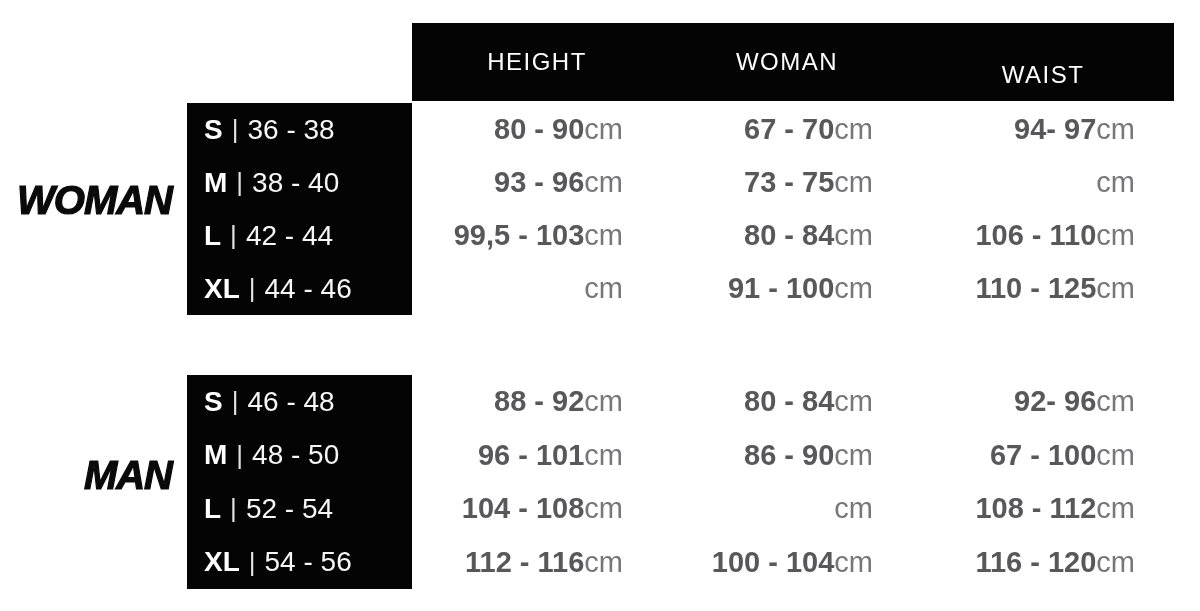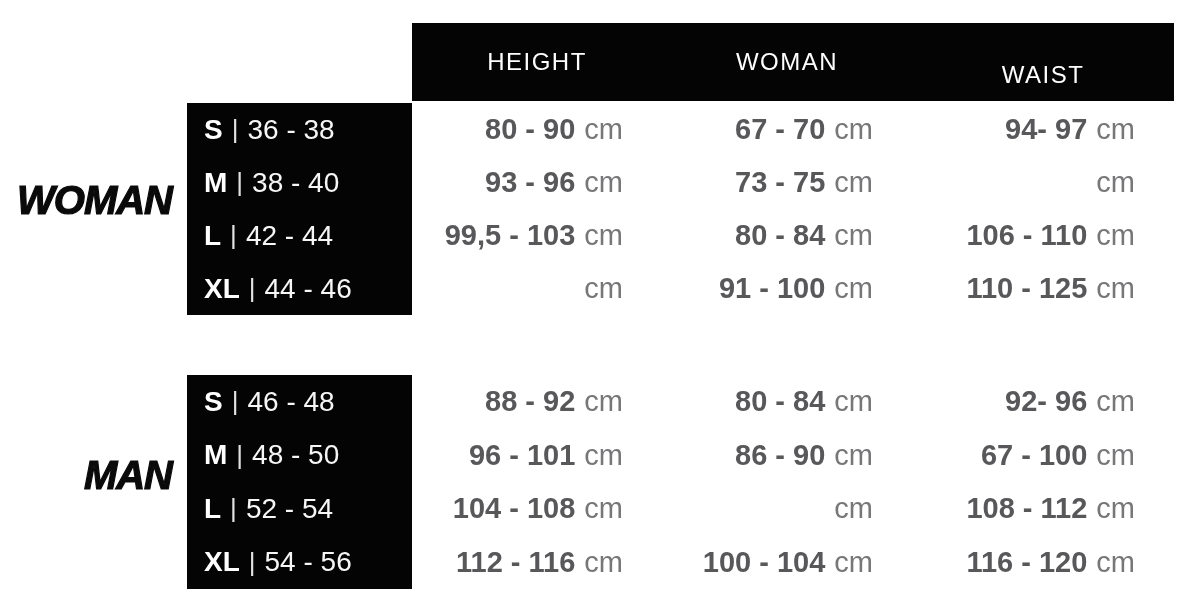--- a/index.html
+++ b/index.html
@@ -71,21 +71,21 @@
   .size-range { font-weight: 400; color: #f6f6f6; }
 
   .val-cell {
     display: flex; align-items: center; justify-content: flex-end;
     padding-right: 39px;
     font-size: 29px;
     white-space: nowrap;
     padding-left: 37px;
   }
   .num  { font-weight: 700; color: #58585a; }
-  .unit { font-weight: 400; color: #77777a; margin-left: 9px; }
+  .unit { font-weight: 400; color: #77777a; }
 </style>
 </head>
 <body>
 
 <div id="stage">
 
   <div class="header-bar">
     <div class="header-cell hc-1">
         <span>HEIGHT</span>
       </div>

